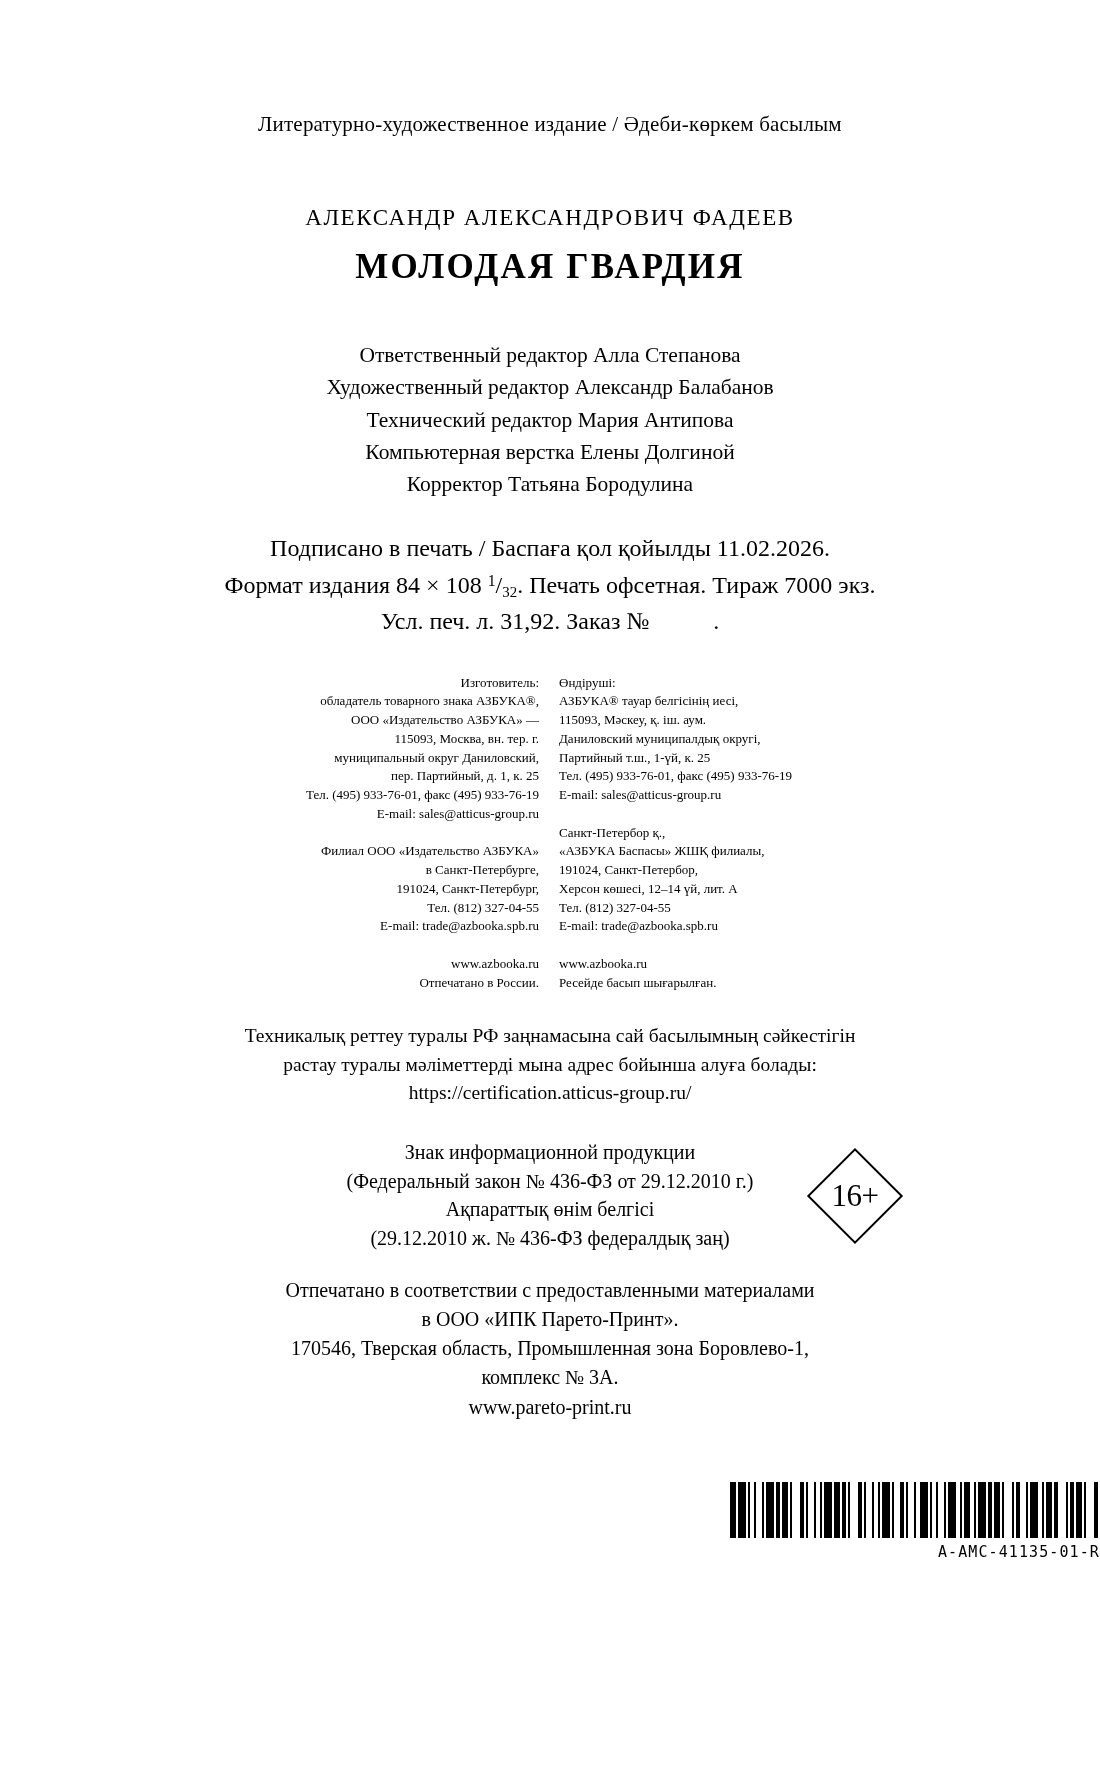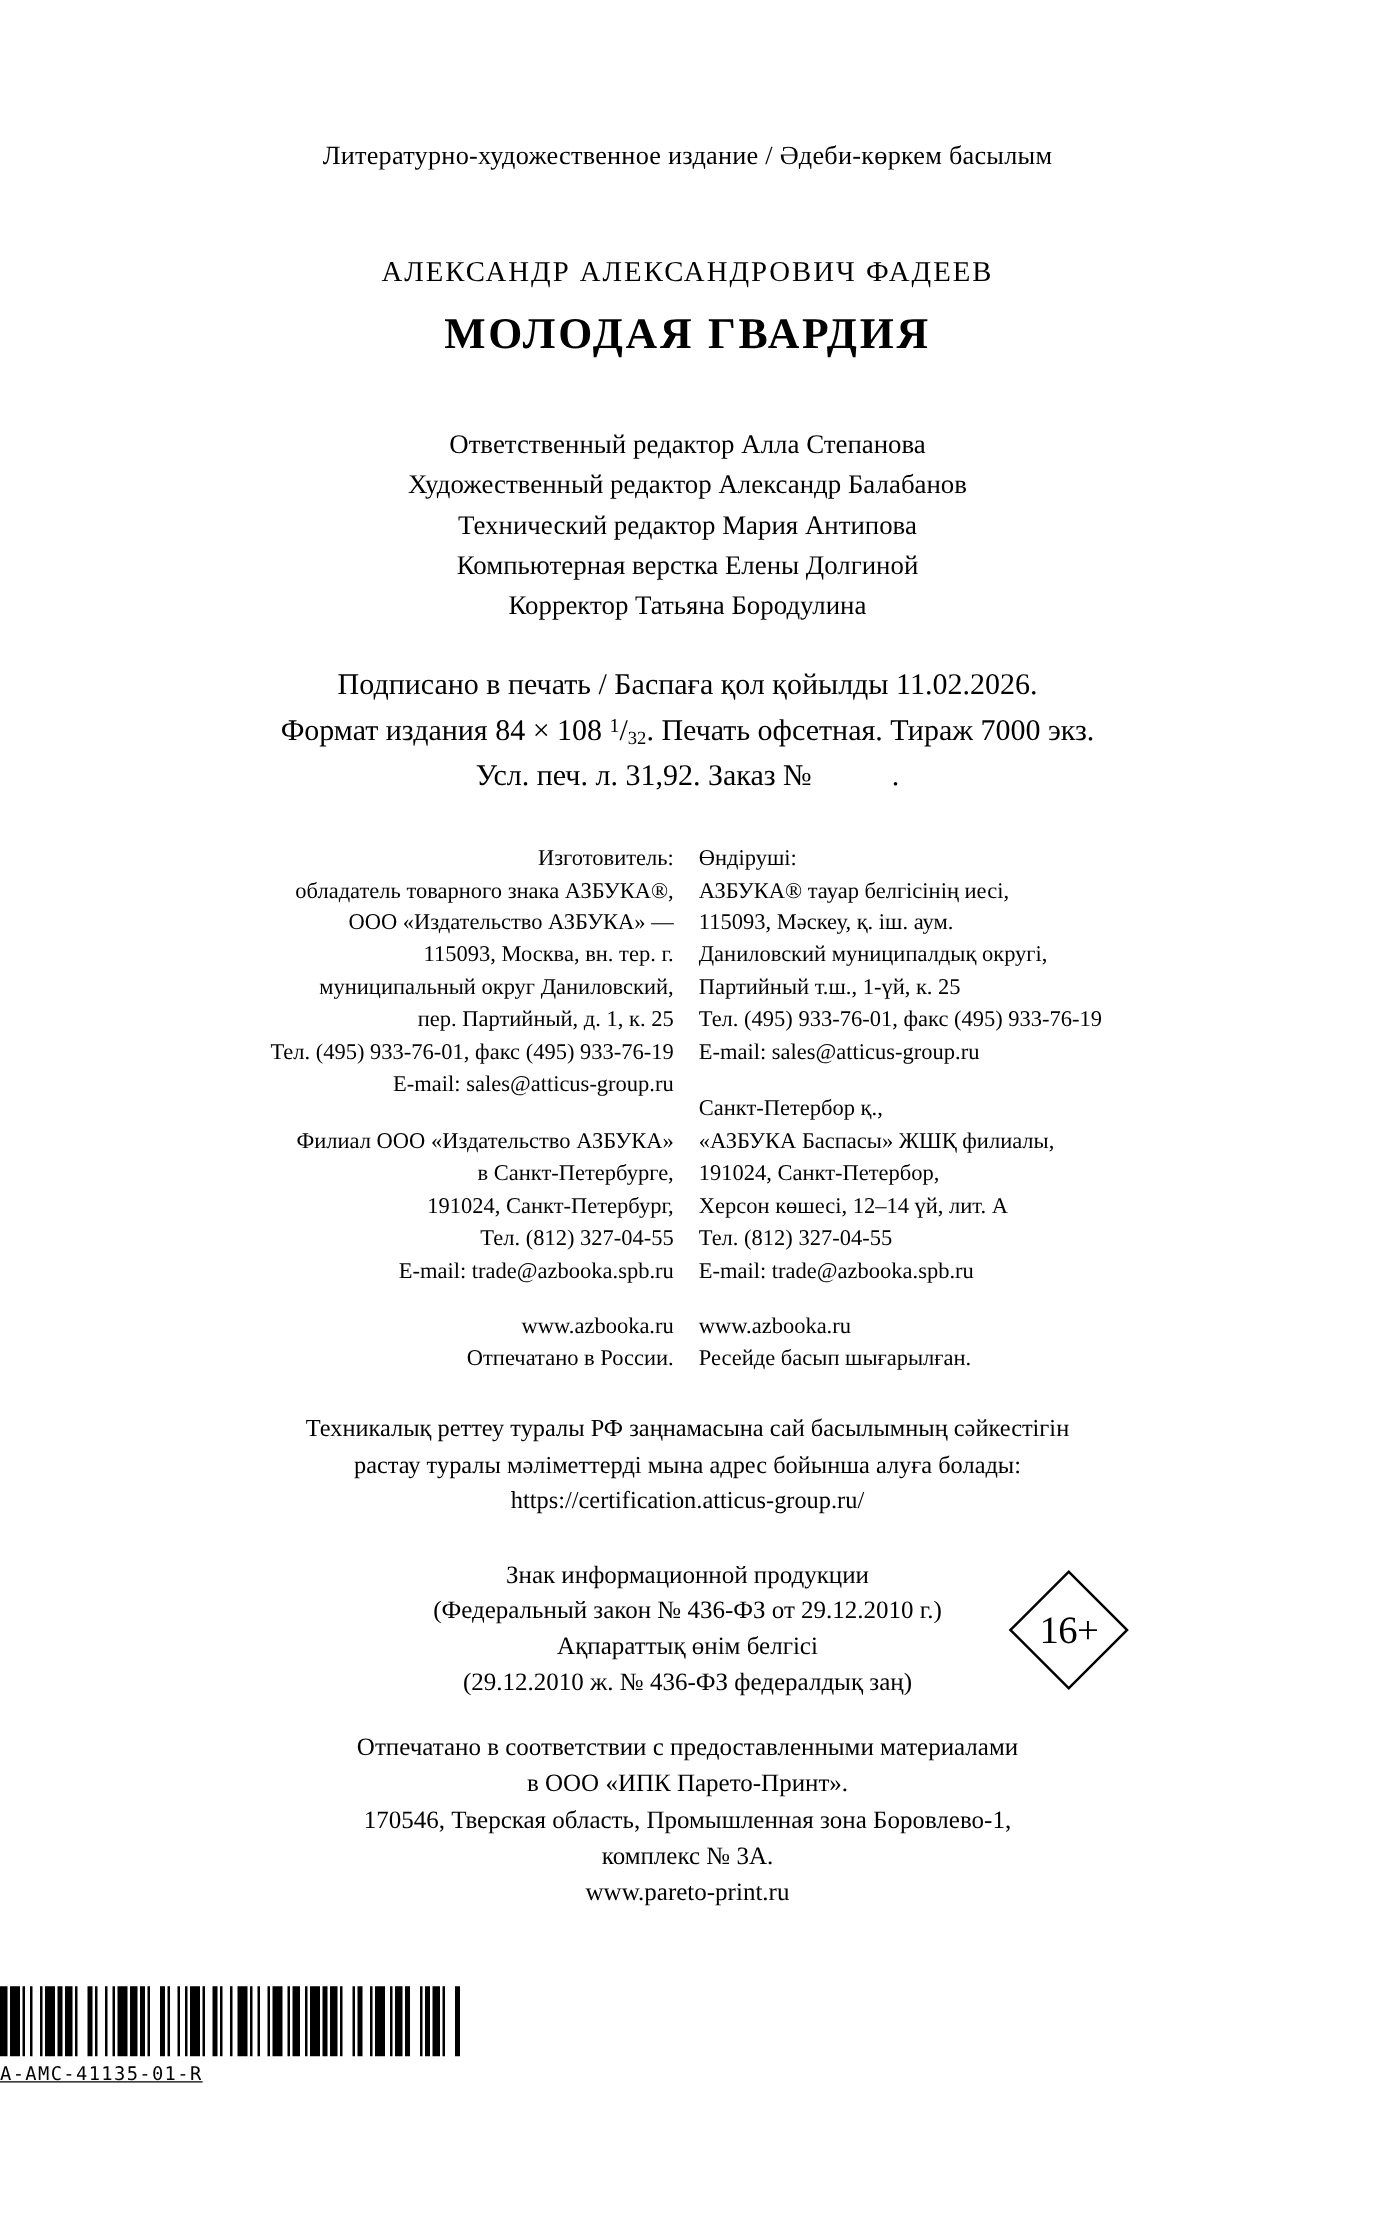--- a/index.html
+++ b/index.html
@@ -78,21 +78,21 @@
     line-height: 0;
   }
   .order-gap { display: inline-block; width: 64px; }
 
   
   .addr-wrap {
     margin-top: 34px;
     display: flex;
     justify-content: center;
     gap: 0px;
-    font-size: 18px;
+    font-size: 13px;
     line-height: 1.44;
     align-items: flex-end;
   }
   .addr-col-left {
     width: 370px;
     text-align: right;
     padding-right: 14px;
   }
   .addr-col-right {
     width: 372px;
@@ -158,22 +158,21 @@
     margin-top: 12px;
     text-align: center;
     font-size: 20px;
     line-height: 1.46;
   }
   .printer div { white-space: nowrap; }
 
   
   .barcode-wrap {
     margin-top: 46px;
-    text-align: left;
-    text-decoration: underline;
+    text-align: right;
   }
   .barcode {
     display: inline-block;
     height: 56px;
     line-height: 0;
     font-size: 0;
     white-space: nowrap;
   }
   .barcode i {
     display: inline-block;

